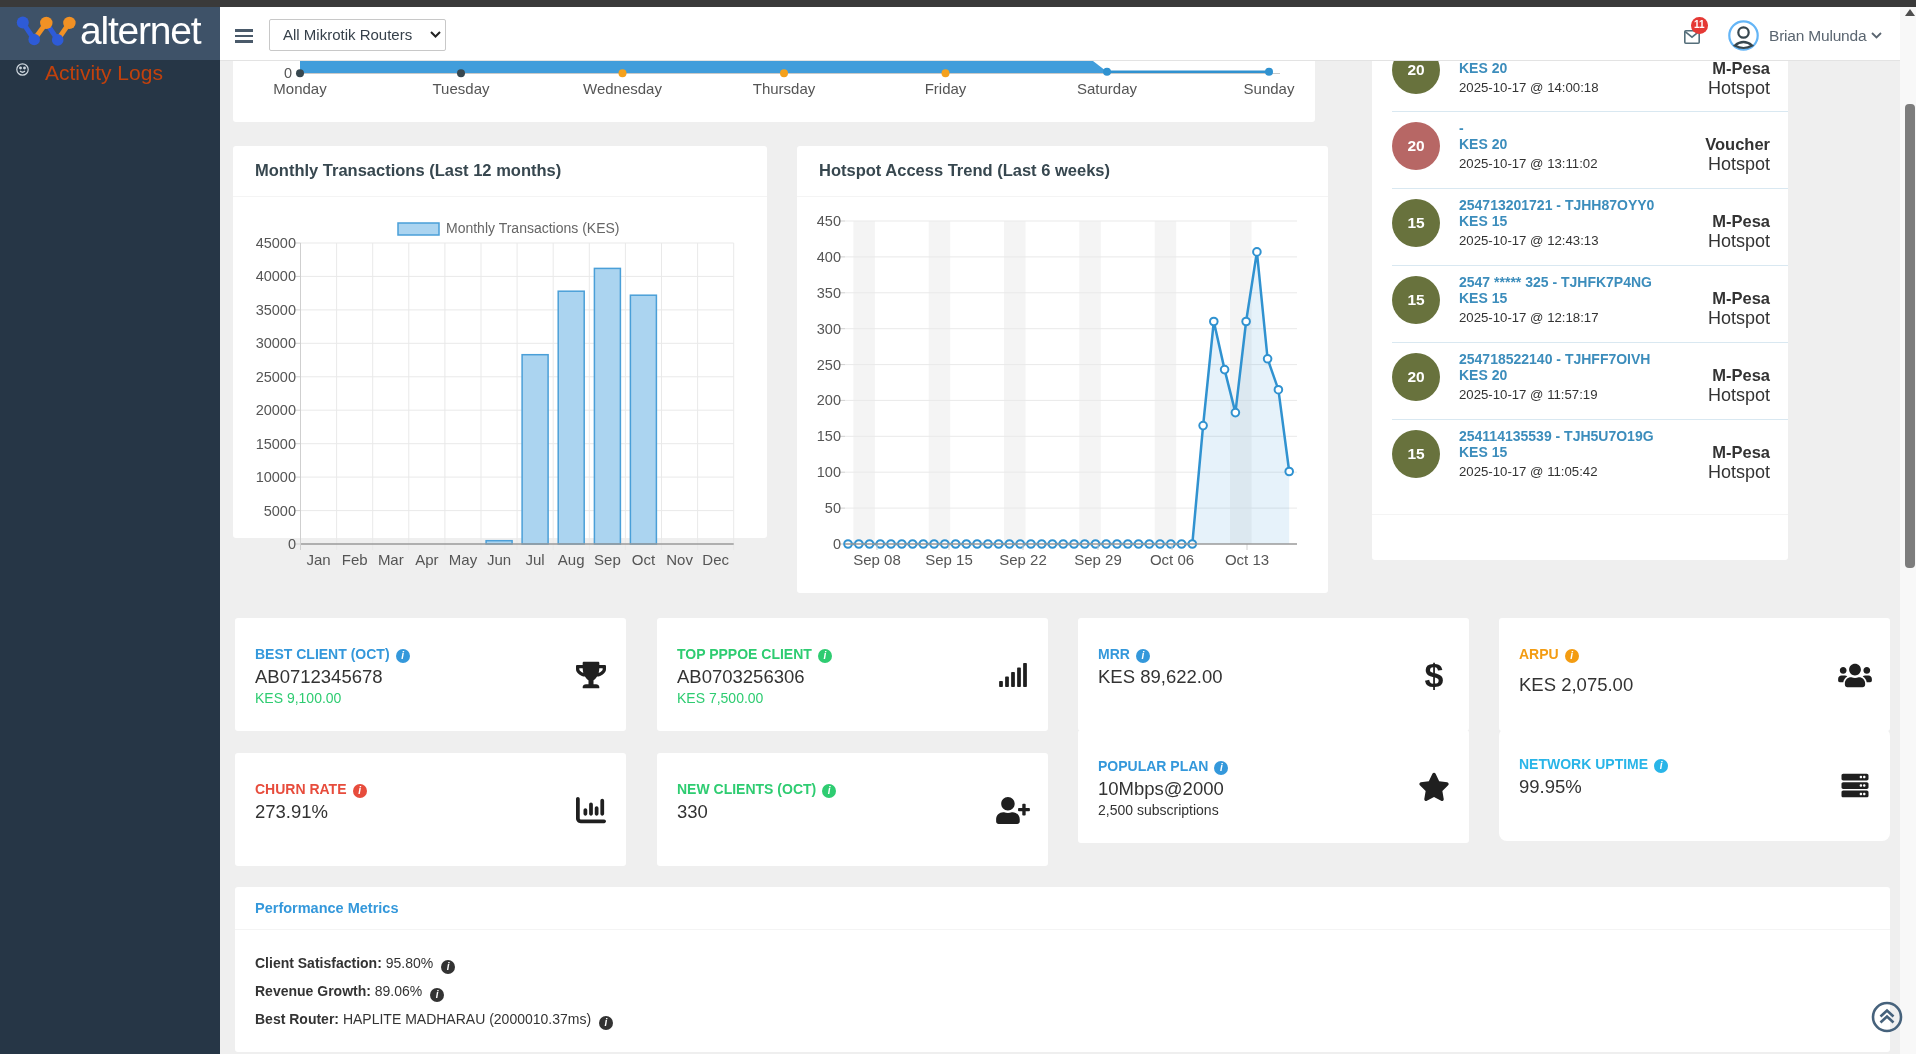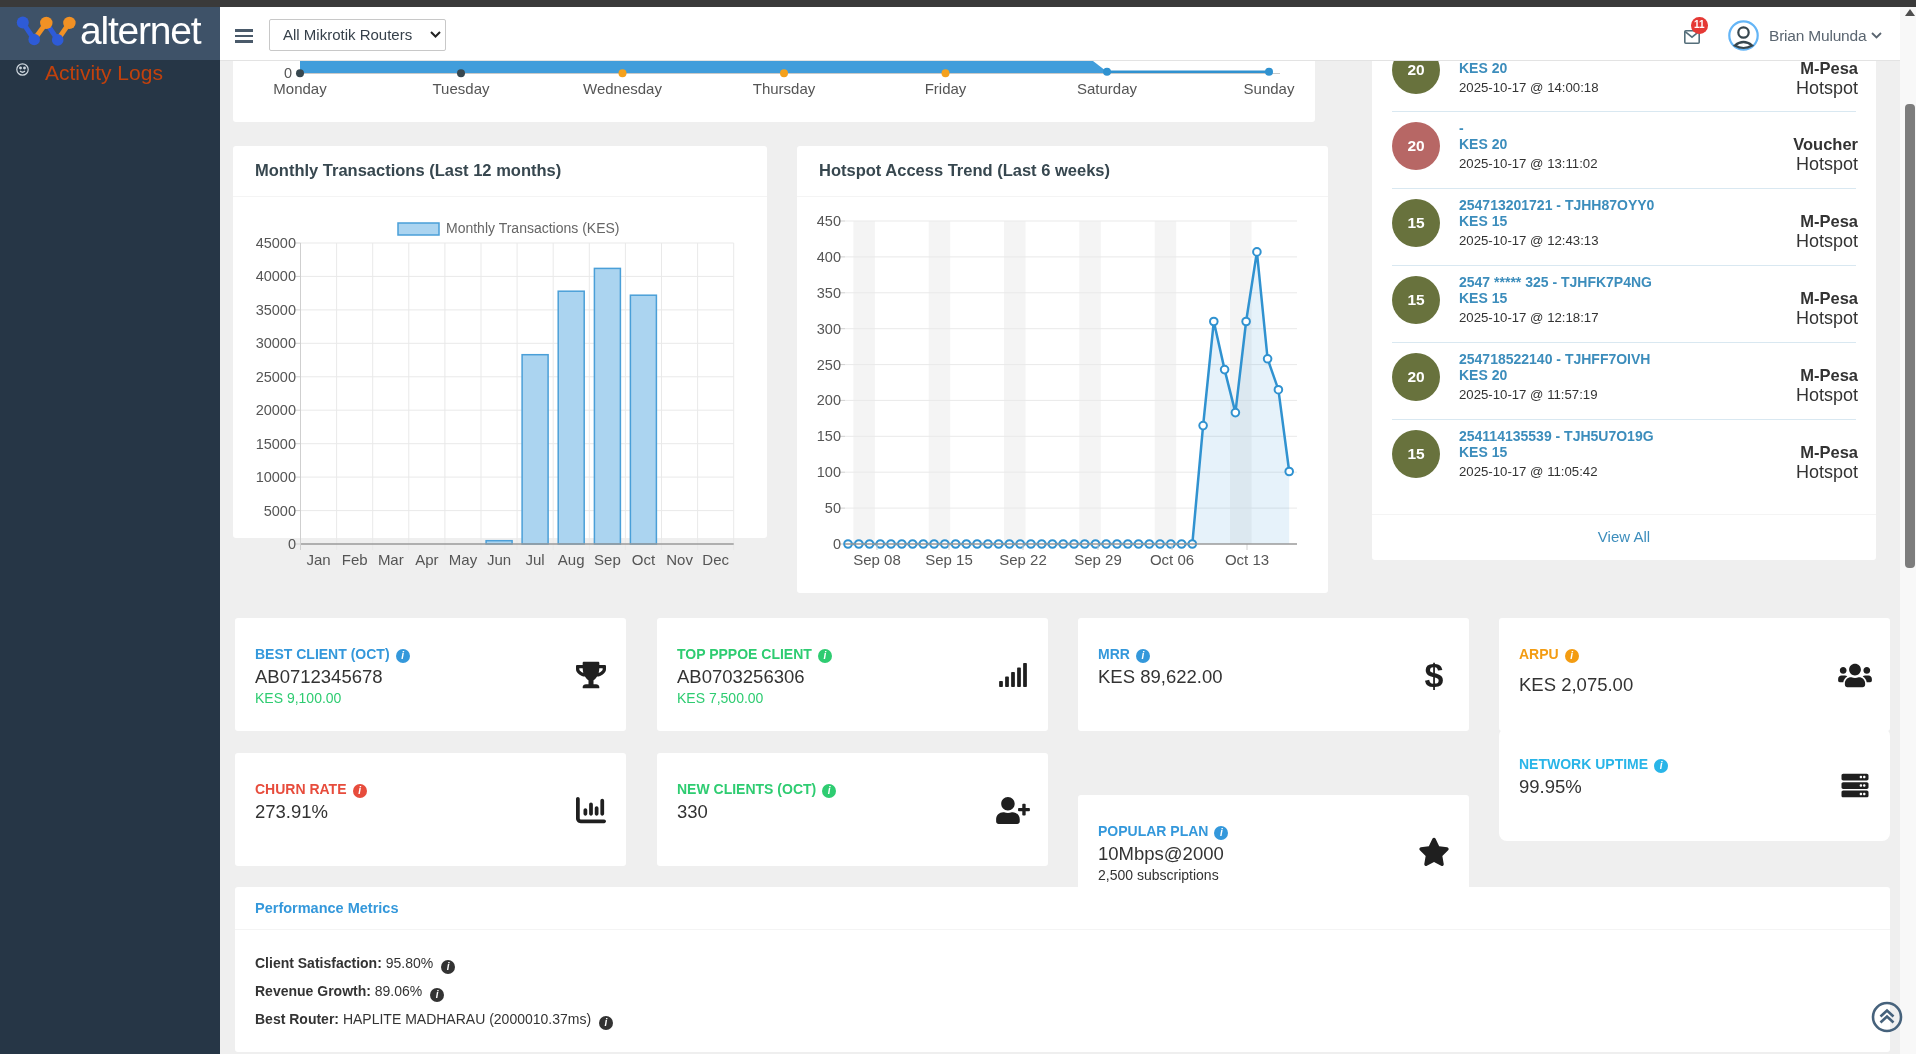--- a/index.html
+++ b/index.html
@@ -55,21 +55,21 @@
 <text x="228" y="33" text-anchor="middle" font-size="15" fill="#555">Tuesday</text>
 <text x="389.5" y="33" text-anchor="middle" font-size="15" fill="#555">Wednesday</text>
 <text x="551" y="33" text-anchor="middle" font-size="15" fill="#555">Thursday</text>
 <text x="712.5" y="33" text-anchor="middle" font-size="15" fill="#555">Friday</text>
 <text x="874" y="33" text-anchor="middle" font-size="15" fill="#555">Saturday</text>
 <text x="1036" y="33" text-anchor="middle" font-size="15" fill="#555">Sunday</text>
 </svg>
 </div>
 </div>
 
-<div class="card" style="left:1372px;top:30px;width:504px;height:530px;overflow:hidden">
+<div class="card" style="left:1372px;top:30px;width:416px;height:530px;overflow:hidden">
 <div style="position:absolute;left:0;top:5px;width:100%;height:77px;"></div>
 <div style="position:absolute;left:20px;top:15.5px;width:48px;height:48px;border-radius:50%;background:#68723d;color:#fff;font-weight:bold;font-size:15.5px;text-align:center;line-height:48px">20</div>
 <div style="position:absolute;left:87px;top:14px;font-size:14px;font-weight:bold;color:#3c8dbc;line-height:16px">254799999999 - HIDDEN<br>KES 20</div>
 <div style="position:absolute;left:87px;top:50px;font-size:13.2px;color:#333">2025-10-17 @ 14:00:18</div>
 <div style="position:absolute;right:18px;top:29px;font-size:16.5px;font-weight:bold;color:#333;text-align:right">M-Pesa</div>
 <div style="position:absolute;right:18px;top:48px;font-size:18px;color:#333;text-align:right">Hotspot</div>
 <div style="position:absolute;left:0;top:81px;width:100%;height:77px;"></div>
 <div style="position:absolute;left:20px;top:91.5px;width:48px;height:48px;border-radius:50%;background:#b76765;color:#fff;font-weight:bold;font-size:15.5px;text-align:center;line-height:48px">20</div>
 <div style="position:absolute;left:87px;top:90px;font-size:14px;font-weight:bold;color:#3c8dbc;line-height:16px">-<br>KES 20</div>
 <div style="position:absolute;left:87px;top:126px;font-size:13.2px;color:#333">2025-10-17 @ 13:11:02</div>
@@ -98,21 +98,20 @@
 <div style="position:absolute;left:87px;top:398px;font-size:14px;font-weight:bold;color:#3c8dbc;line-height:16px">254114135539 - TJH5U7O19G<br>KES 15</div>
 <div style="position:absolute;left:87px;top:434px;font-size:13.2px;color:#333">2025-10-17 @ 11:05:42</div>
 <div style="position:absolute;right:18px;top:413px;font-size:16.5px;font-weight:bold;color:#333;text-align:right">M-Pesa</div>
 <div style="position:absolute;right:18px;top:432px;font-size:18px;color:#333;text-align:right">Hotspot</div>
 <div style="position:absolute;left:20px;top:81px;width:464px;border-top:1px solid #d9e8f1"></div>
 <div style="position:absolute;left:20px;top:158px;width:464px;border-top:1px solid #d9e8f1"></div>
 <div style="position:absolute;left:20px;top:235px;width:464px;border-top:1px solid #d9e8f1"></div>
 <div style="position:absolute;left:20px;top:312px;width:464px;border-top:1px solid #d9e8f1"></div>
 <div style="position:absolute;left:20px;top:389px;width:464px;border-top:1px solid #d9e8f1"></div>
 <div style="position:absolute;left:0;top:484px;width:100%;border-top:1px solid #f4f4f4"></div>
-<div style="position:absolute;left:0;top:498px;width:100%;text-align:center;font-size:15px;color:#3c8dbc">View All</div>
 </div>
 
 <div style="position:absolute;left:220px;top:7px;width:1680px;height:54px;background:#fff;border-bottom:1px solid #e3e3e3"></div>
 <div style="position:absolute;left:235px;top:29px;width:18px;height:16px">
 <div style="position:absolute;top:0;width:18px;height:2.5px;background:#4a5a6a"></div>
 <div style="position:absolute;top:5.5px;width:18px;height:2.5px;background:#4a5a6a"></div>
 <div style="position:absolute;top:11px;width:18px;height:2.5px;background:#4a5a6a"></div>
 </div>
 <div style="position:absolute;left:269px;top:19px;width:177px;height:32px;background:#fff;border:1px solid #c8c8c8;border-radius:2px"></div>
 <div style="position:absolute;left:283px;top:26px;font-size:15px;color:#36404a">All Mikrotik Routers</div>
@@ -350,21 +349,21 @@
 </div>
 <div style="position:absolute;left:657px;top:753px;width:391px;height:113px;background:#fff;border-radius:3px">
 <div style="position:absolute;left:20px;top:28px;font-size:14px;font-weight:bold;color:#2ecc71;white-space:nowrap">NEW CLIENTS (OCT)<span style="display:inline-block;width:14px;height:14px;border-radius:50%;background:#2ecc71;color:#fff;font-size:10px;line-height:14px;text-align:center;font-weight:bold;font-style:italic;vertical-align:0px;margin-left:6px">i</span></div>
 <div style="position:absolute;left:20px;top:48px;font-size:18.5px;color:#333;white-space:nowrap">330</div>
 <div style="position:absolute;right:17px;top:41px;width:36px;height:32px;display:flex;align-items:center;justify-content:center">
       <svg width="34" height="27" viewBox="0 0 640 512" fill="#1f1f1f">
         <path d="M624 208h-64v-64c0-8.8-7.2-16-16-16h-32c-8.8 0-16 7.2-16 16v64h-64c-8.8 0-16 7.2-16 16v32c0 8.8 7.2 16 16 16h64v64c0 8.8 7.2 16 16 16h32c8.8 0 16-7.2 16-16v-64h64c8.8 0 16-7.2 16-16v-32c0-8.8-7.2-16-16-16zm-400 48c70.7 0 128-57.3 128-128S294.7 0 224 0 96 57.3 96 128s57.3 128 128 128zm89.6 32h-16.7c-22.2 10.2-46.9 16-72.9 16s-50.6-5.8-72.9-16h-16.7C60.2 288 0 348.2 0 422.4V464c0 26.5 21.5 48 48 48h352c26.5 0 48-21.5 48-48v-41.6c0-74.2-60.2-134.4-134.4-134.4z"></path>
       </svg>
     </div>
 </div>
-<div style="position:absolute;left:1078px;top:795px;width:391px;height:113px;background:#fff;border-radius:3px">
+<div style="position:absolute;left:1078px;top:730px;width:391px;height:113px;background:#fff;border-radius:3px">
 <div style="position:absolute;left:20px;top:28px;font-size:14px;font-weight:bold;color:#3498db;white-space:nowrap">POPULAR PLAN<span style="display:inline-block;width:14px;height:14px;border-radius:50%;background:#3498db;color:#fff;font-size:10px;line-height:14px;text-align:center;font-weight:bold;font-style:italic;vertical-align:0px;margin-left:6px">i</span></div>
 <div style="position:absolute;left:20px;top:48px;font-size:18.5px;color:#333;white-space:nowrap">10Mbps@2000</div>
 <div style="position:absolute;left:20px;top:72px;font-size:14px;color:#333;white-space:nowrap">2,500 subscriptions</div>
 <div style="position:absolute;right:17px;top:41px;width:36px;height:32px;display:flex;align-items:center;justify-content:center">
       <svg width="32" height="30" viewBox="0 0 576 512" fill="#1f1f1f">
         <path d="M316.9 18C311.6 7 300.4 0 288.1 0s-23.4 7-28.8 18L195 150.3 51.4 171.5c-12 1.8-22 10.2-25.7 21.7s-.7 24.2 7.9 32.7L137.8 327 113.2 470.9c-2 12 3 24.2 12.9 31.3s23 8 33.8 2.3l128.3-68.5 128.3 68.5c10.8 5.7 23.9 4.9 33.8-2.3s14.9-19.3 12.9-31.3L438.5 327 542.7 225.9c8.6-8.5 11.7-21.2 7.9-32.7s-13.7-19.9-25.7-21.7L381.2 150.3 316.9 18z"></path>
       </svg>
     </div>
 </div>
 <div style="position:absolute;left:1499px;top:728px;width:391px;height:113px;background:#fff;border-radius:8px">

